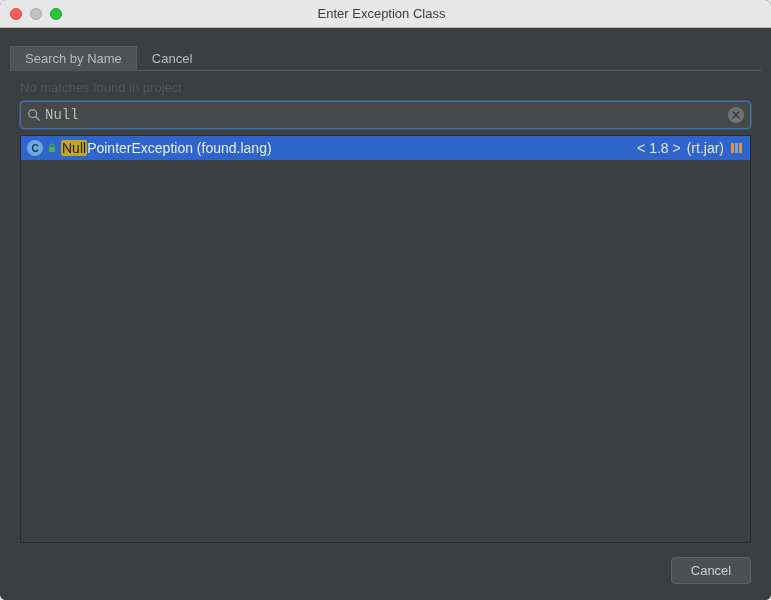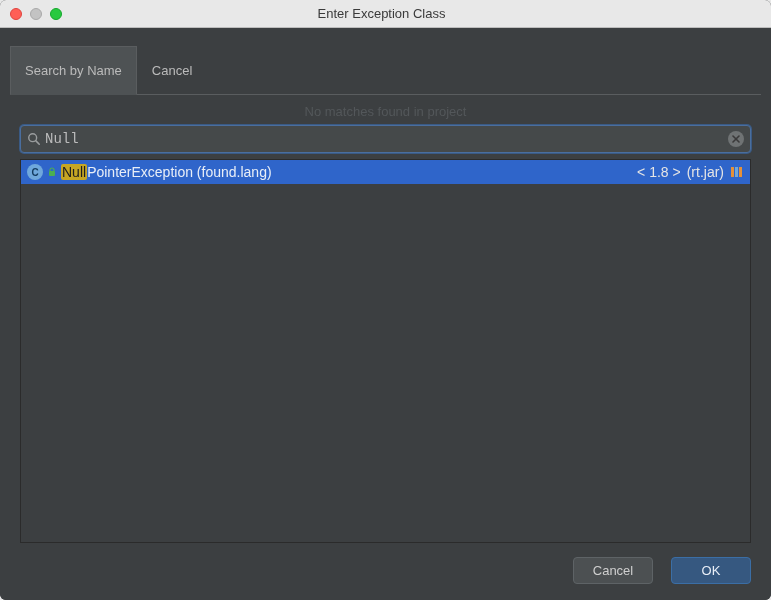--- a/index.html
+++ b/index.html
@@ -62,40 +62,40 @@
       padding: 0;
     }
     .tabbar-wrap {
       padding: 18px 10px 0 10px;
     }
     .tabbar {
       display: flex;
       border-bottom: 1px solid #5a5d5f;
     }
     .tab {
-      padding: 16px 14px;
+      padding: 4px 14px;
       font-size: 13px;
       color: #bbbbbb;
       background: transparent;
       border: 1px solid transparent;
       border-bottom: none;
       cursor: pointer;
     }
     .tab.active {
       background: #4e5254;
       border: 1px solid #5a5d5f;
       border-bottom: 1px solid #4e5254;
       margin-bottom: -1px;
       color: #bbbbbb;
     }
     .hint-row {
       height: 30px;
       display: flex;
       align-items: center;
-      justify-content: center;
+      justify-content: flex-start;
       padding: 2px 20px 0 20px;
     }
     .hint-text {
       font-size: 13px;
       color: #53575a;
     }
     .search-wrap {
       margin: 0 20px 6px 20px;
     }
     .search-box {
@@ -291,18 +291,15 @@
             <rect x="9" y="2" width="3" height="10" fill="#e69138"></rect>
           </svg>
         </div>
       </div>
     </div>
 
     <div class="footer">
       <div class="btn">
         <span>Cancel</span>
       </div>
-      <div class="btn primary">
-        <span>OK</span>
-      </div>
     </div>
   </div>
 </div>
 
 </body></html>

